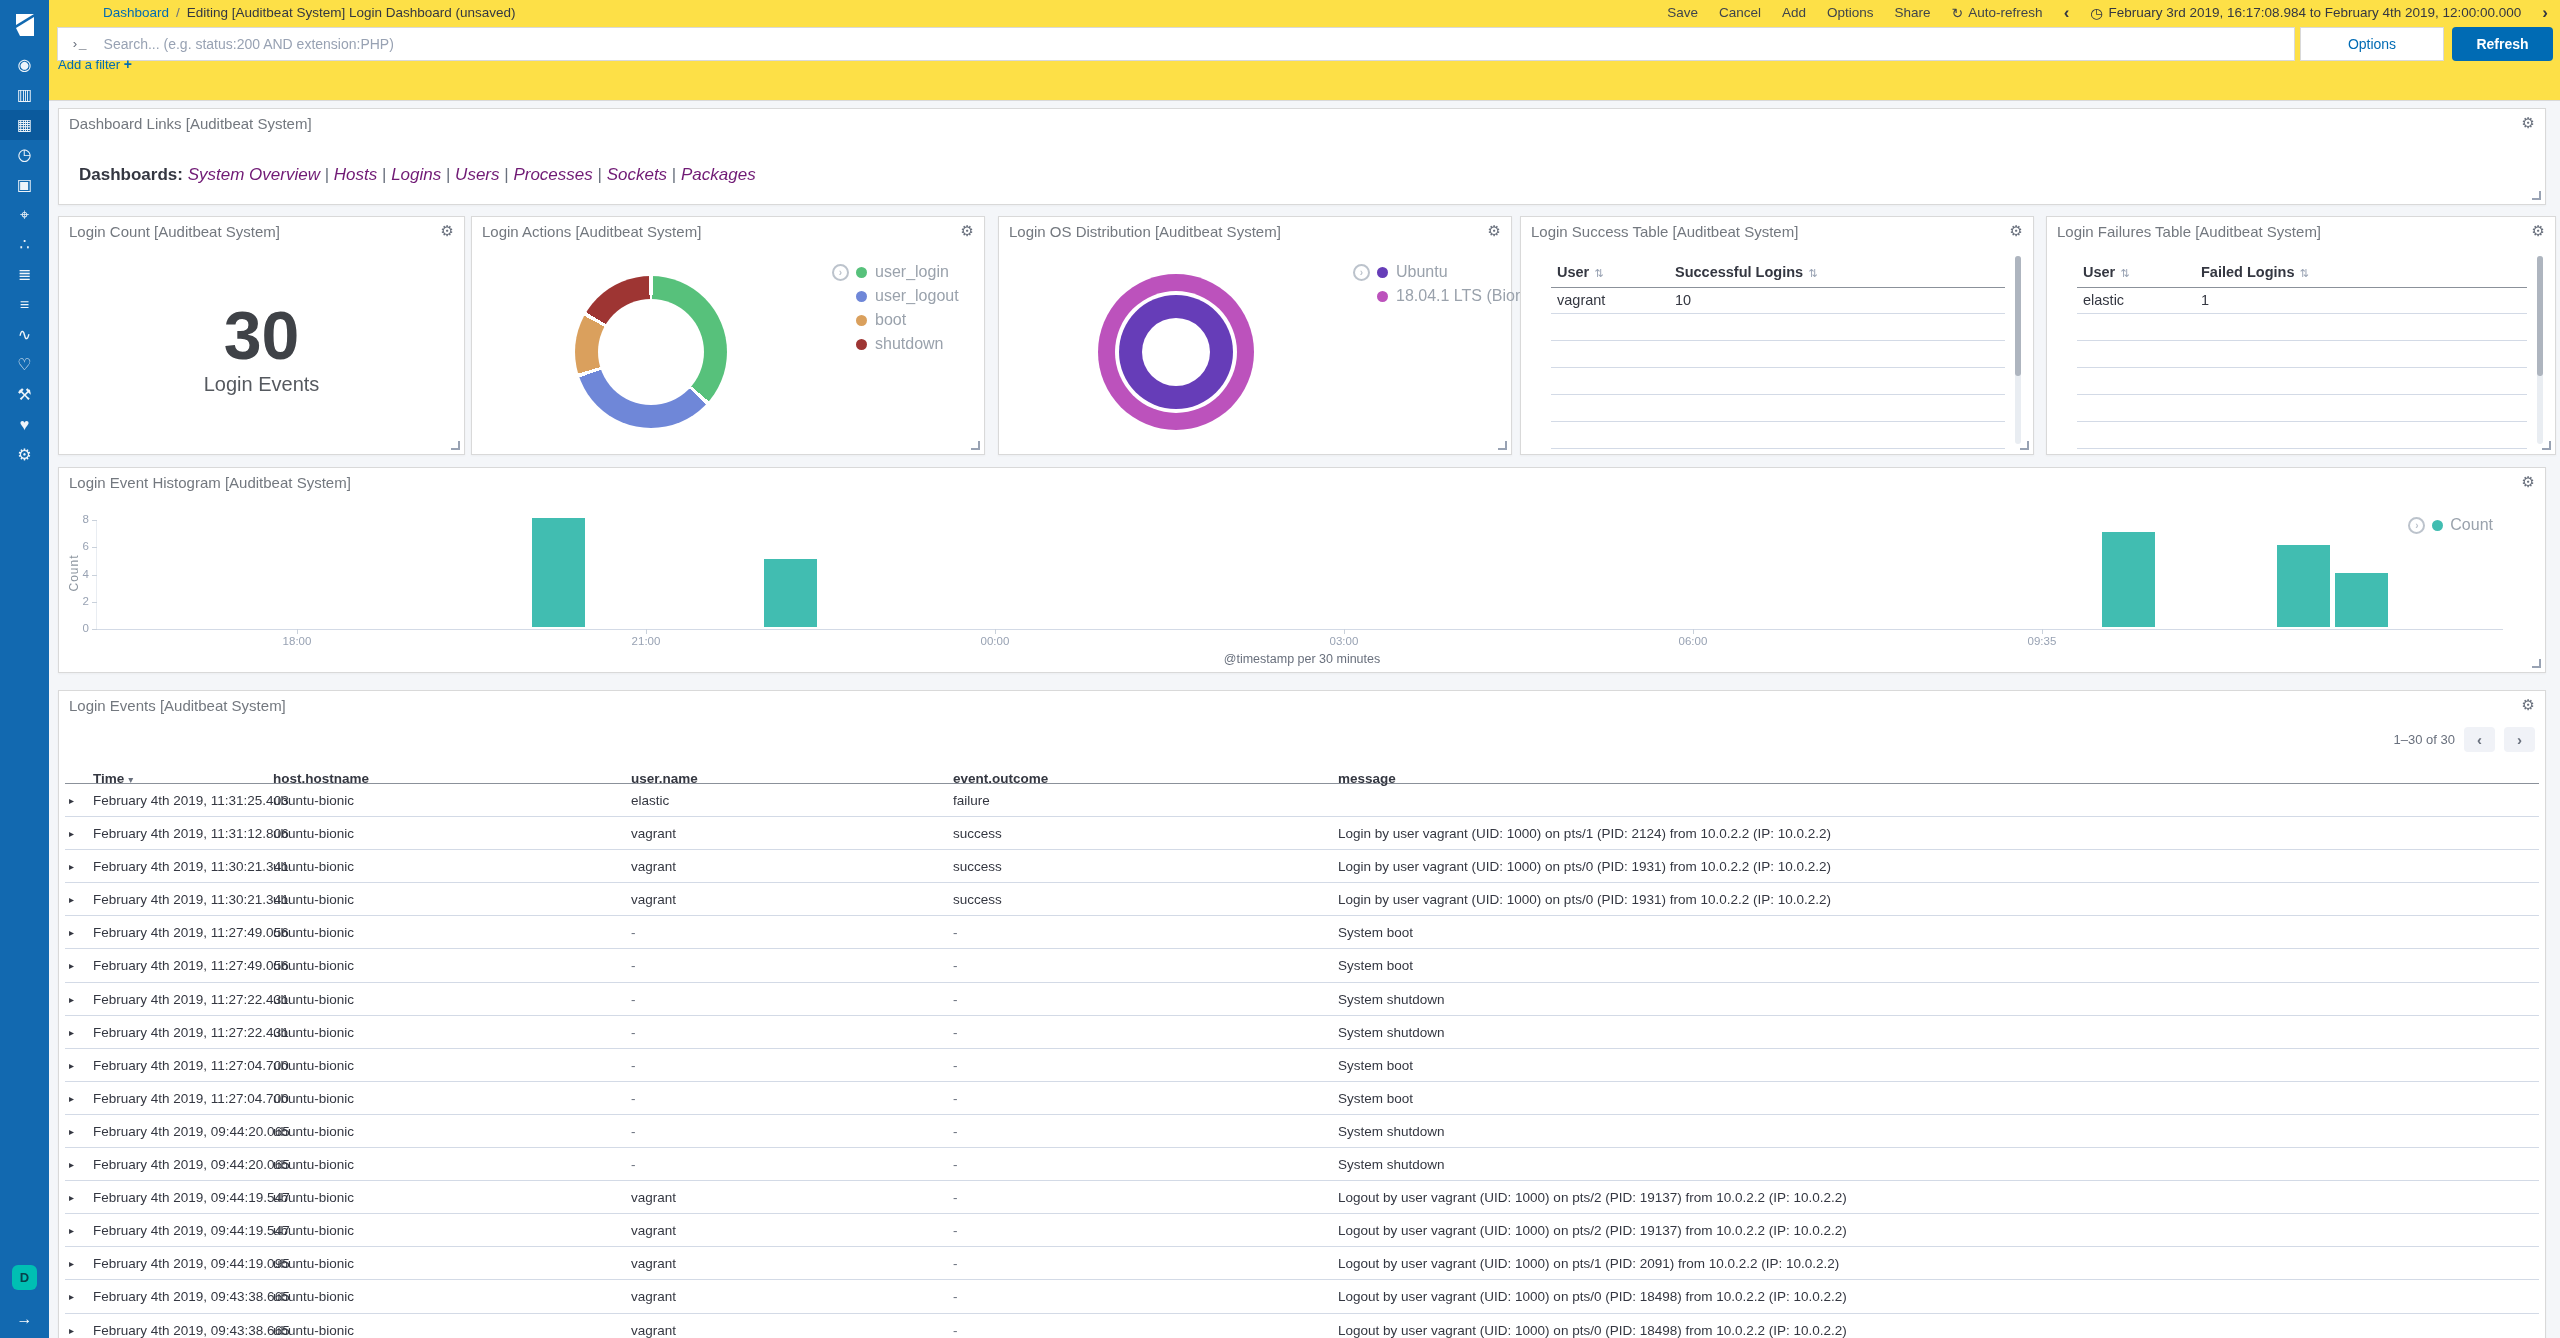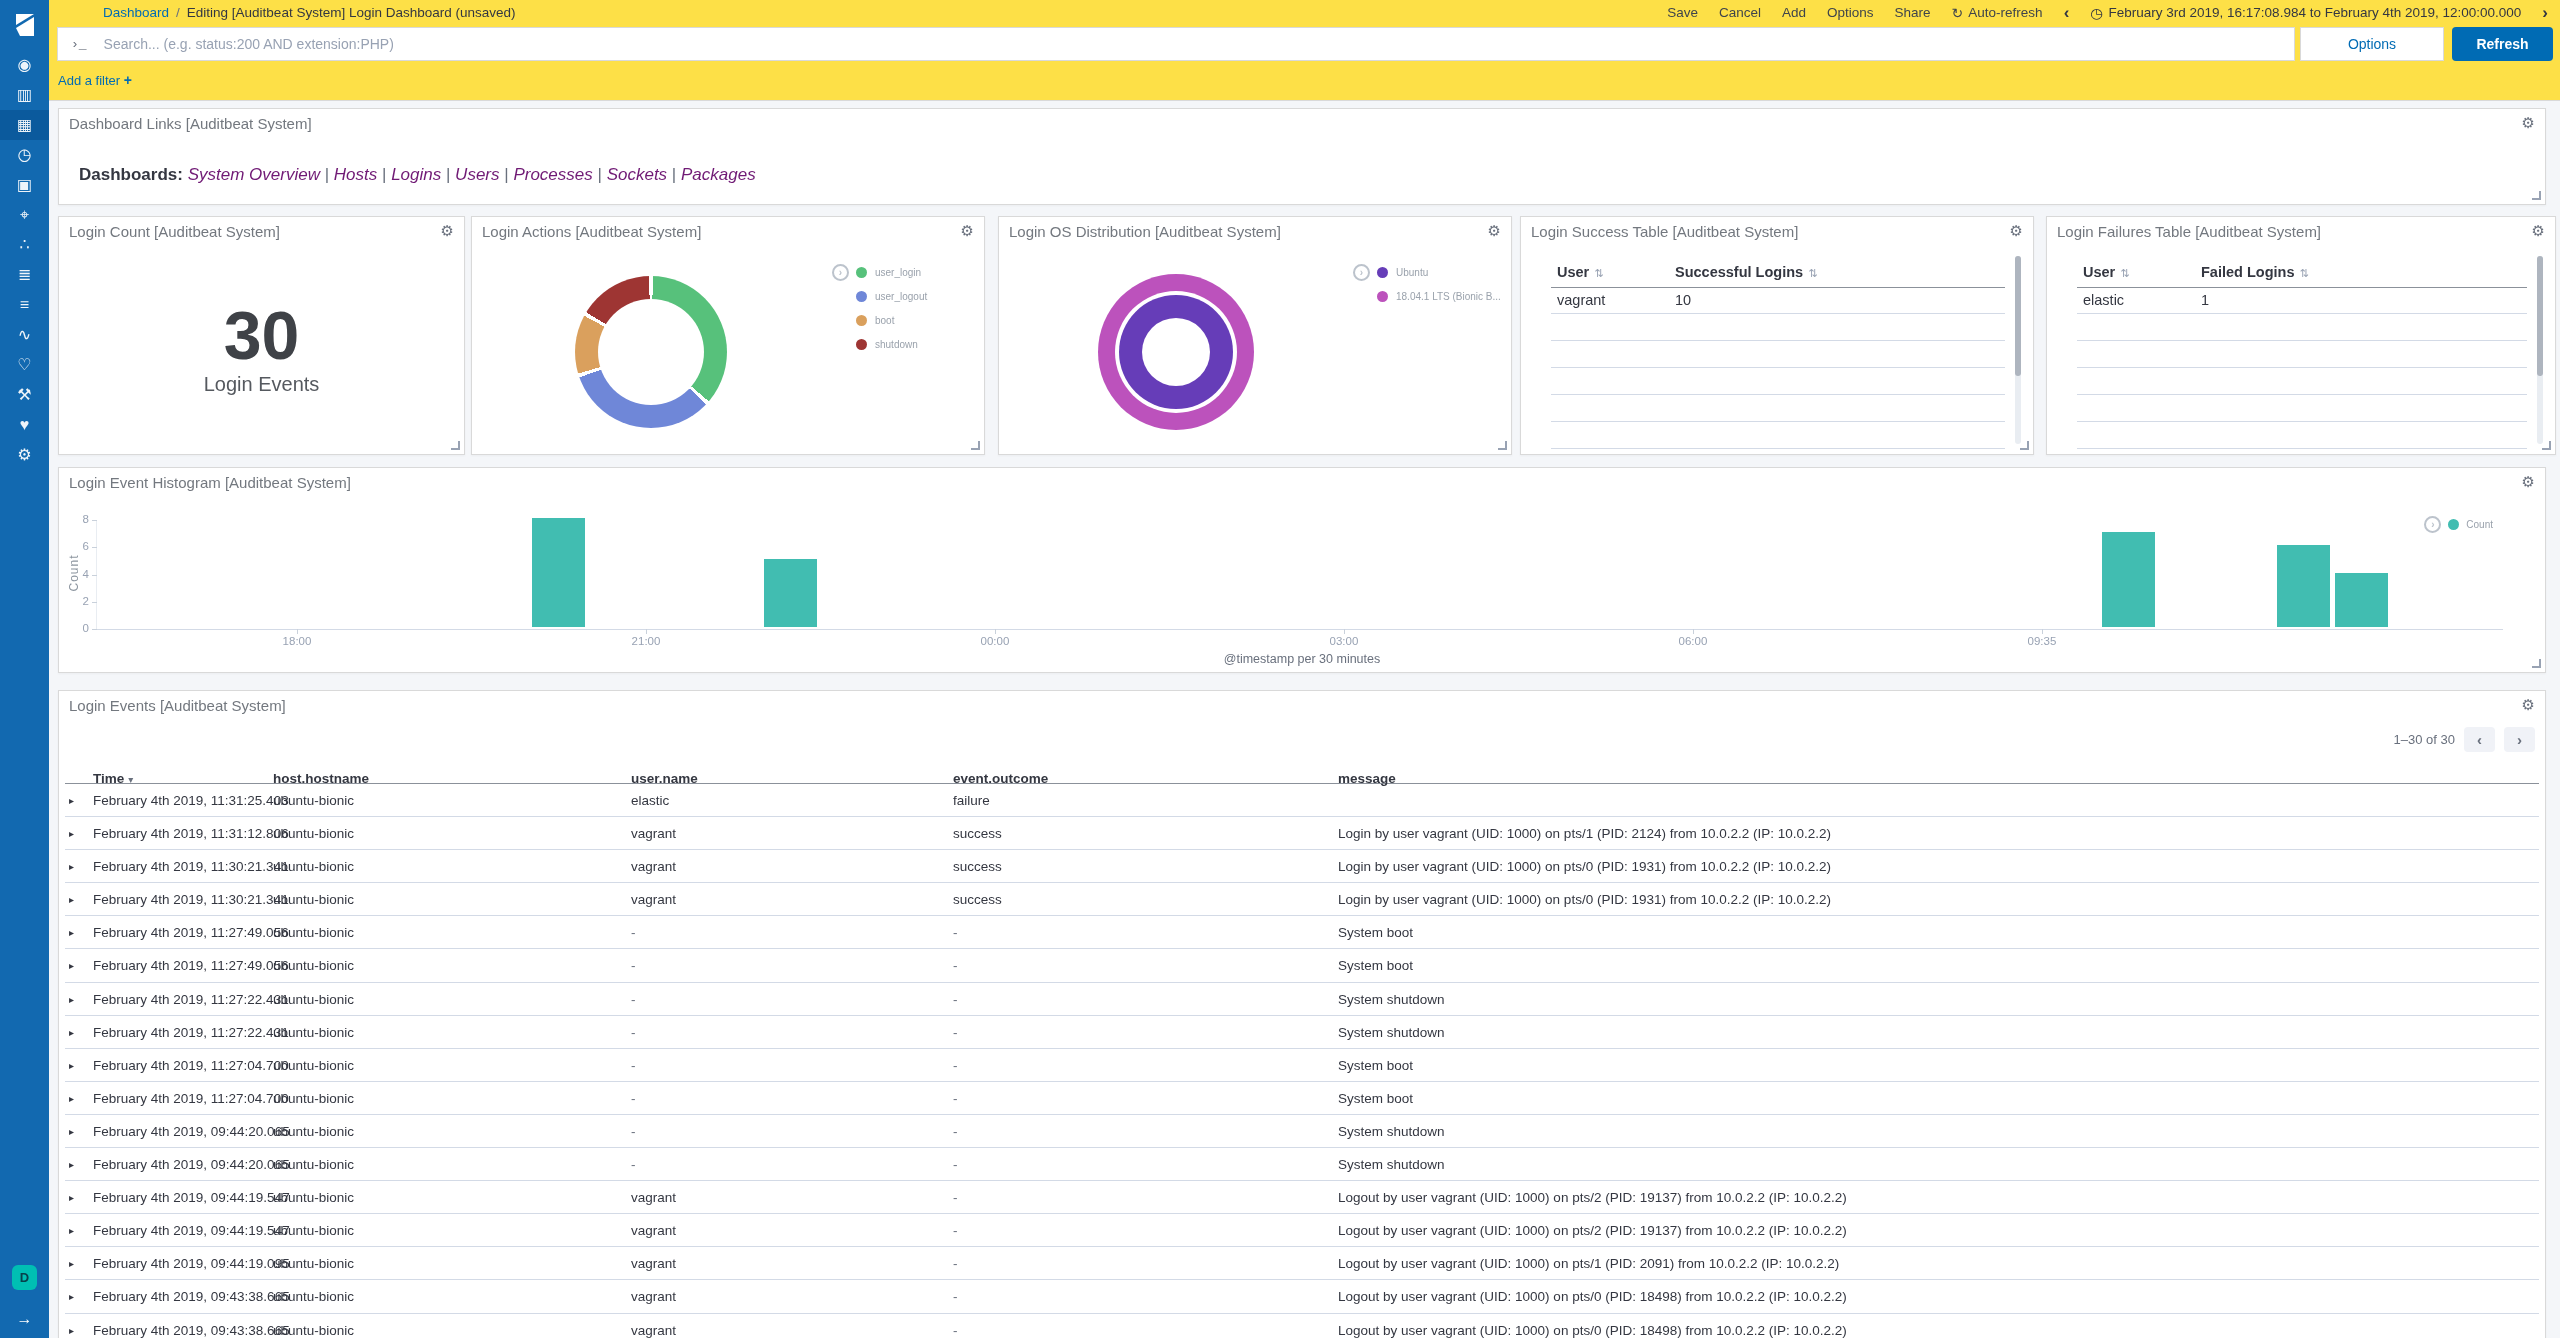--- a/index.html
+++ b/index.html
@@ -28,21 +28,21 @@
   .trange{display:flex;align-items:center;gap:6px;color:#343741;cursor:pointer;white-space:nowrap;}
   .clock{font-size:14px;}
   .qinput{position:absolute;left:8px;top:27px;width:2238px;height:34px;border:1px solid #D9D9D9;background:#fff;
        display:flex;align-items:center;box-sizing:border-box;padding-left:13px;gap:17px;cursor:text;}
   .qprompt{font-family:"Liberation Mono","DejaVu Sans Mono",monospace;font-size:13px;color:#69707D;}
   .qph{font-size:14px;color:#98A2B3;}
   .qopts{position:absolute;left:2251px;top:27px;width:144px;height:34px;border:1px solid #D9D9D9;background:#fff;
        color:#006BB4;font-size:14px;display:flex;align-items:center;justify-content:center;box-sizing:border-box;cursor:pointer;}
   .qrefresh{position:absolute;left:2403px;top:27px;width:101px;height:34px;background:#006BB4;border:none;border-radius:4px;
        color:#fff;font-size:14px;font-weight:bold;font-family:inherit;cursor:pointer;}
-  .addfilter{position:absolute;left:9px;top:72px;font-size:13px;color:#006BB4;cursor:pointer;}
+  .addfilter{position:absolute;left:9px;top:56px;font-size:13px;color:#006BB4;cursor:pointer;}
   .addfilter b{font-size:14px;}
   
   .dash{position:absolute;left:49px;top:101px;width:2511px;height:1237px;background:#F4F6F9;overflow:hidden;}
   .panel{position:absolute;background:#fff;border:1px solid #D9D9D9;box-shadow:0 1px 2px rgba(0,0,0,.04);box-sizing:border-box;}
   .ptitle{position:absolute;top:6px;left:10px;margin:0;font-size:15px;font-weight:normal;color:#73787F;white-space:nowrap;}
   .gear{position:absolute;top:6px;right:10px;font-size:15px;color:#69707D;cursor:pointer;line-height:1;}
   .rsz{position:absolute;right:4px;bottom:4px;width:7px;height:7px;border-right:2px solid #98A2B3;border-bottom:2px solid #98A2B3;cursor:nwse-resize;}
   
   #p-links{left:9px;top:7px;width:2488px;height:97px;}
   #p-count{left:9px;top:115px;width:407px;height:239px;}
@@ -69,21 +69,21 @@
   .osr.o1{width:156px;height:156px;}
   .osr.o2{width:122px;height:122px;background:#fff;}
   .osr.o3{width:114px;height:114px;}
   .osr.o4{width:68px;height:68px;background:#fff;}
   
   .lgx{position:absolute;width:17px;height:17px;border:2px solid #BCC3CC;border-radius:50%;color:#BCC3CC;
        font-weight:bold;font-size:10px;display:flex;align-items:center;justify-content:center;box-sizing:border-box;cursor:pointer;}
   .lg{position:absolute;display:flex;flex-direction:column;gap:10px;}
   .lgrow{display:flex;align-items:center;gap:8px;height:14px;cursor:pointer;}
   .lgdot{width:11px;height:11px;border-radius:50%;flex:none;}
-  .lgtxt{font-size:10px;color:#9AA2AC;white-space:nowrap;}
+  .lgtxt{font-size:16px;color:#9AA2AC;white-space:nowrap;}
   #actions-legend{left:384px;top:48px;} #actions-lgx{left:360px;top:47px;}
   #os-legend{left:378px;top:48px;}      #os-lgx{left:354px;top:47px;}
   
   .vhead{position:absolute;top:44px;left:30px;right:28px;height:26px;border-bottom:1px solid #8B919A;}
   .vhc{position:absolute;top:0;font-size:14.5px;font-weight:bold;color:#343741;line-height:22px;white-space:nowrap;cursor:pointer;}
   .vh1{left:6px;} .vh2{left:124px;}
   .vsort{font-size:11px;color:#98A2B3;margin-left:5px;font-weight:normal;}
   .vbody{position:absolute;top:70px;left:30px;right:28px;}
   .vrow{position:relative;height:26px;border-bottom:1px solid #D3DAE6;}
   .vc1,.vc2{position:absolute;top:0;line-height:26px;font-size:14.5px;color:#343741;}

